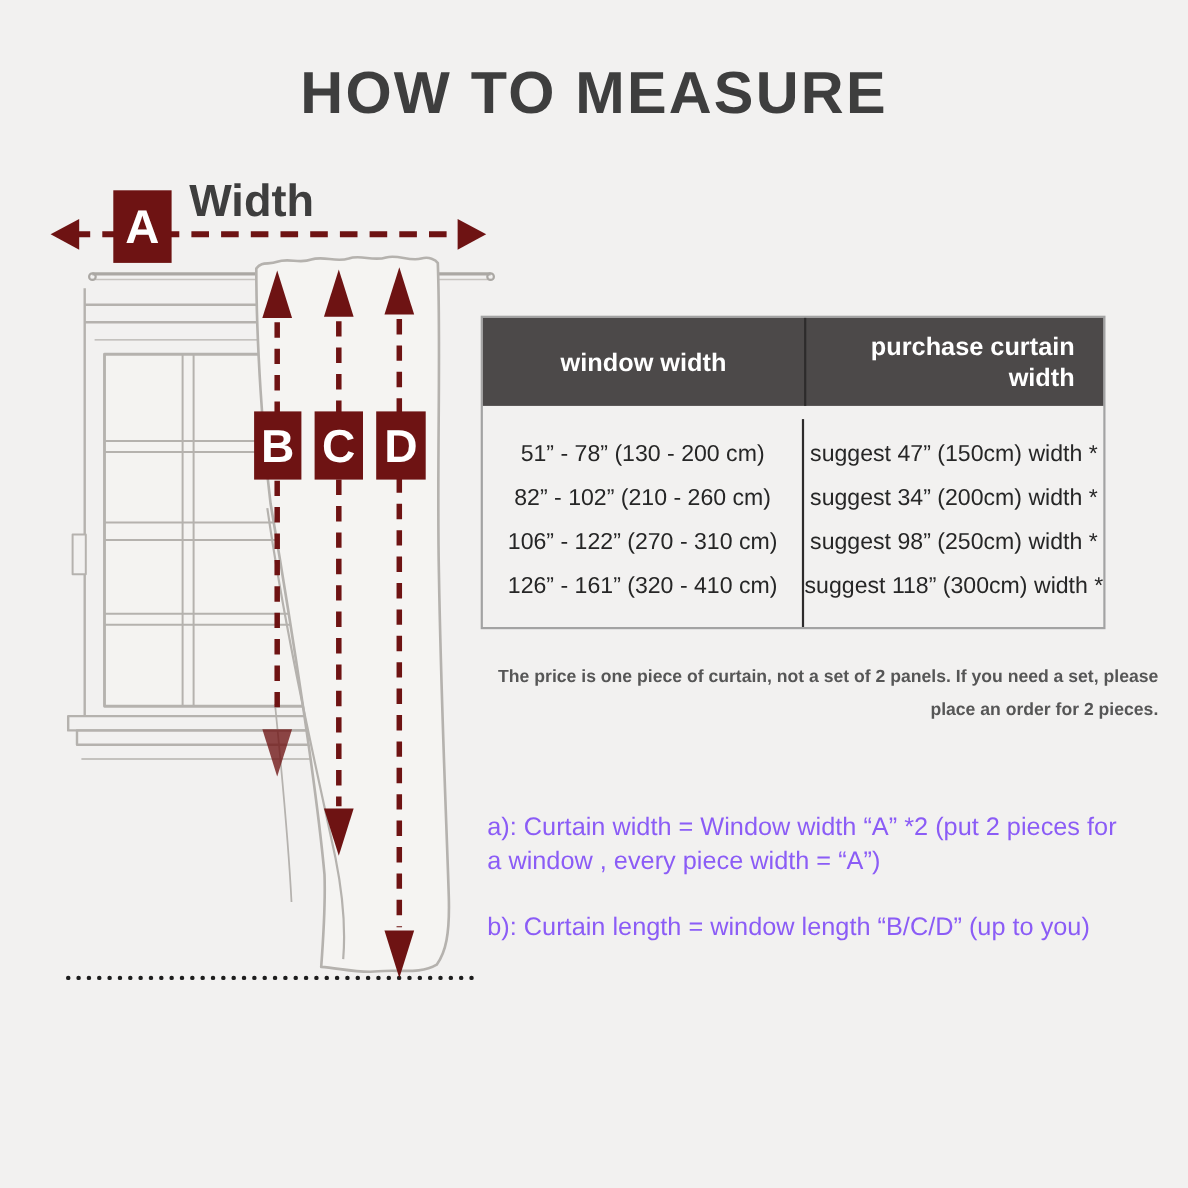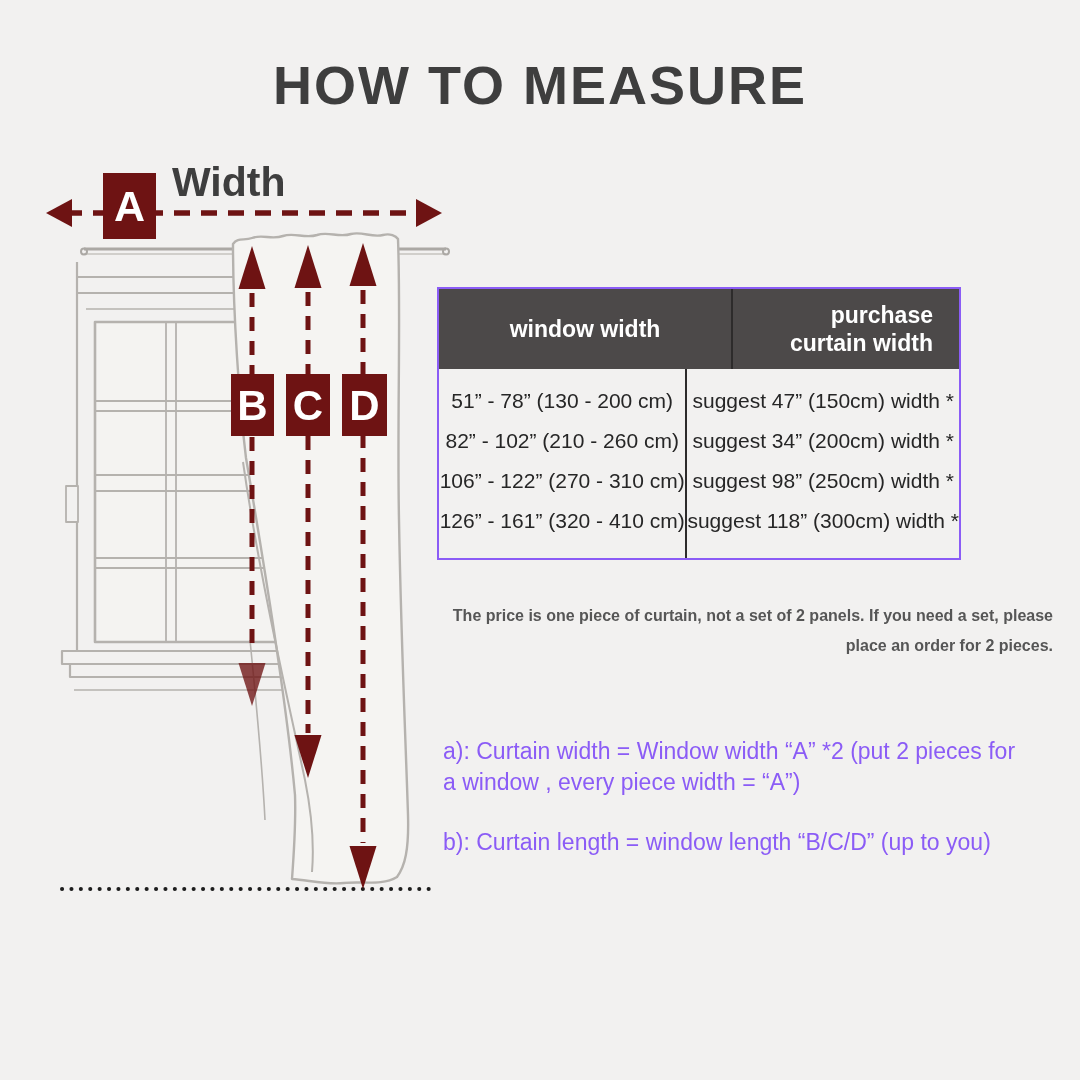--- a/index.html
+++ b/index.html
@@ -8,28 +8,28 @@
     font-family:"Liberation Sans",sans-serif;overflow:hidden;color:#3e3e3e;text-decoration:underline;
   }
   .title{
     position:absolute;top:54px;left:0;width:100%;text-align:center;
     font-size:54px;font-weight:700;letter-spacing:2px;color:#3e3e3e;
   }
   .diagram{position:absolute;left:0;top:0;}
 
   
   .tbl{
-    position:absolute;left:437px;top:287px;width:524px;
-    border:2px solid #8b5cf6;box-sizing:border-box;background:#f2f1f0;
+    position:absolute;left:437px;top:287px;width:568px;
+    border:2px solid #a3a3a3;box-sizing:border-box;background:#f2f1f0;
   }
   .tbl-head{display:flex;background:#4c4949;color:#ffffff;height:80px;font-weight:700;font-size:23px;}
   .th{display:flex;align-items:center;justify-content:center;text-align:center;line-height:1.22;box-sizing:border-box;}
   .th.c1{width:294px;border-right:2px solid #2d2b2b;}
   .th.c2{flex:1;padding:0 26px;text-align:right;}
-  .tbl-body{display:flex;}
+  .tbl-body{display:flex;margin-top:12px;}
   .tcol{box-sizing:border-box;padding:12px 0 17px;}
   .tcol.c1{width:294px;border-right:2px solid #2d2b2b;}
   .tcol.c2{flex:1;}
   .cell{height:40px;display:flex;align-items:center;justify-content:center;
         font-size:21px;color:#262626;white-space:nowrap;}
 
   
   .price-note{
     position:absolute;left:428px;top:601px;width:625px;text-align:right;
     font-size:16px;font-weight:700;color:#565656;line-height:30px;

